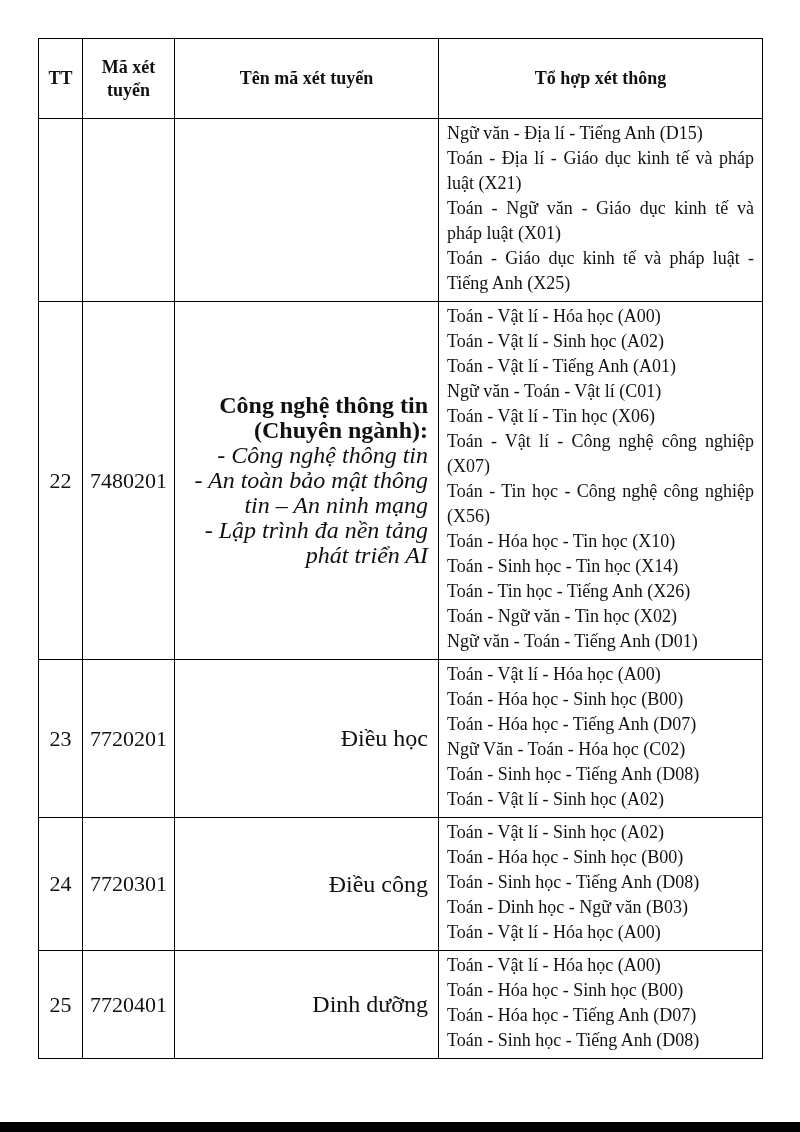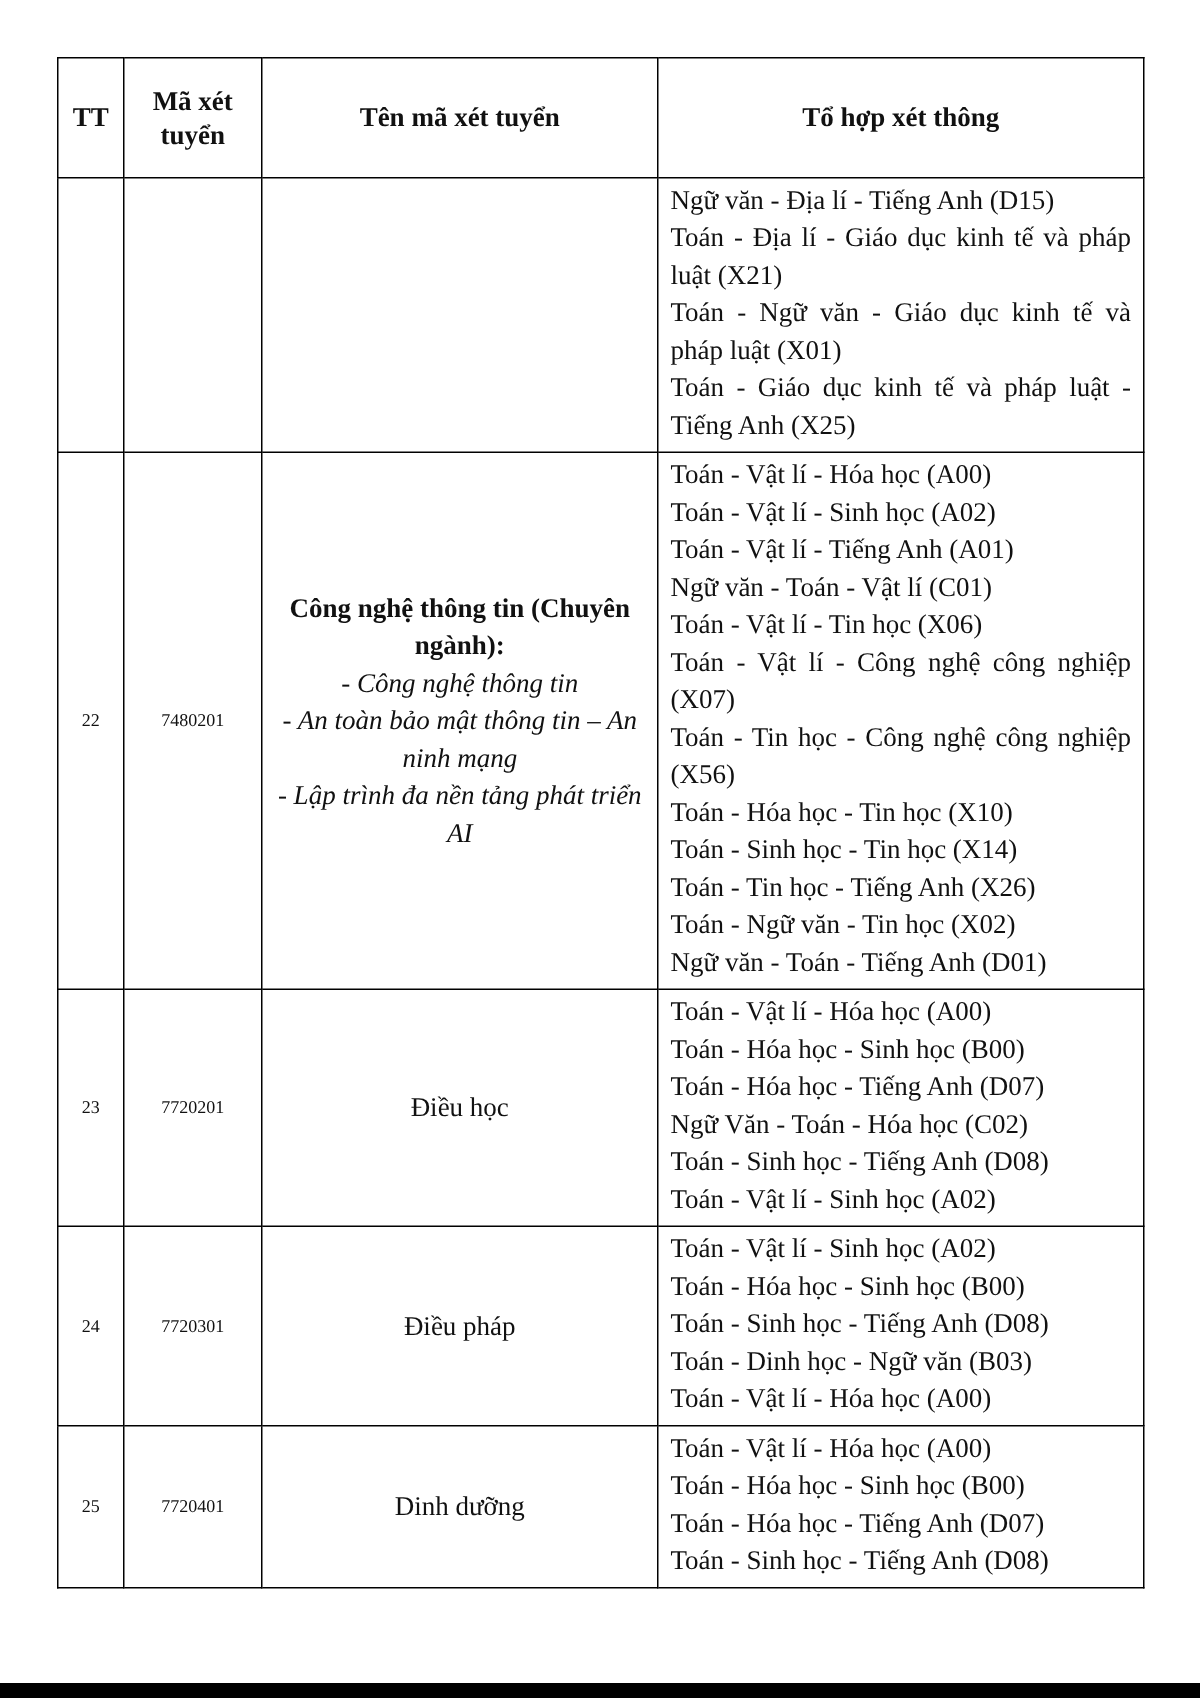--- a/index.html
+++ b/index.html
@@ -33,28 +33,28 @@
     font-size: 18px;
     line-height: 23px;
     text-align: center;
     vertical-align: middle;
     height: 80px;
     padding: 4px;
   }
   td.cell-tt, td.cell-code {
     text-align: center;
     vertical-align: middle;
-    font-size: 12px;
+    font-size: 22px;
   }
   td.cell-name {
     vertical-align: middle;
-    font-size: 18px;
+    font-size: 24px;
     line-height: 25px;
     padding: 6px 10px;
-    text-align: center;
+    text-align: right;
   }
   td.cell-name .name-title { font-weight: normal; }
   td.cell-name .name-title.bold { font-weight: bold; }
   td.cell-name .name-detail { font-style: italic; }
   td.cell-combos {
     vertical-align: top;
     font-size: 18px;
     line-height: 25px;
     padding: 2px 8px 5px 8px;
     text-align: justify;
@@ -136,21 +136,21 @@
             <div class="combo-line">Toán - Hóa học - Tiếng Anh (D07)</div>
             <div class="combo-line">Ngữ Văn - Toán - Hóa học (C02)</div>
             <div class="combo-line">Toán - Sinh học - Tiếng Anh (D08)</div>
             <div class="combo-line">Toán - Vật lí - Sinh học (A02)</div>
           </td>
         </tr>
         <tr>
           <td class="cell-tt">24</td>
           <td class="cell-code">7720301</td>
           <td class="cell-name">
-            <div class="name-title">Điều pháp</div>
+            <div class="name-title">Điều công</div>
           </td>
           <td class="cell-combos">
             <div class="combo-line">Toán - Vật lí - Sinh học (A02)</div>
             <div class="combo-line">Toán - Hóa học - Sinh học (B00)</div>
             <div class="combo-line">Toán - Sinh học - Tiếng Anh (D08)</div>
             <div class="combo-line">Toán - Dinh học - Ngữ văn (B03)</div>
             <div class="combo-line">Toán - Vật lí - Hóa học (A00)</div>
           </td>
         </tr>
         <tr>

